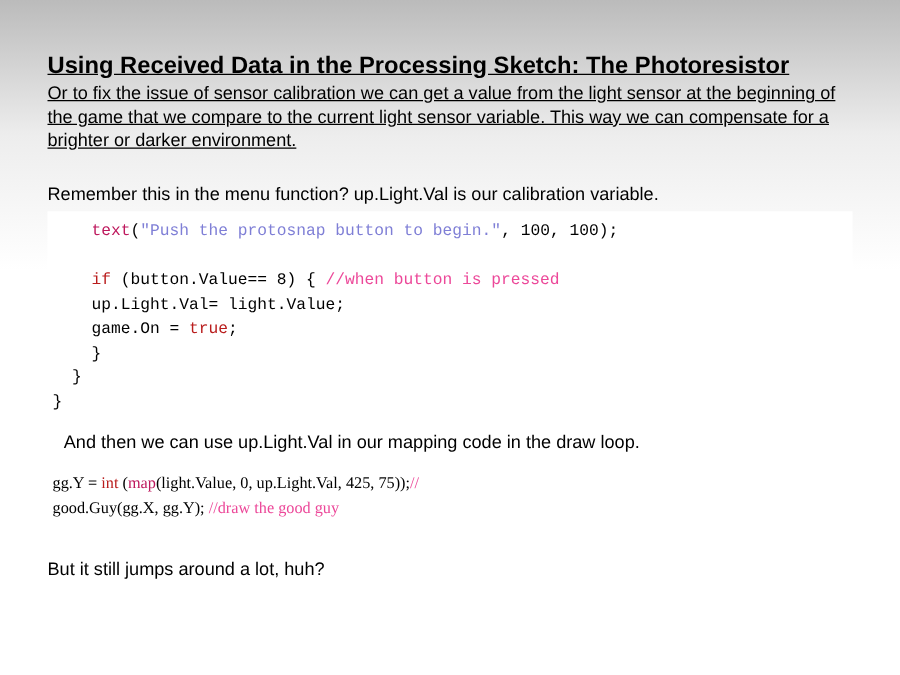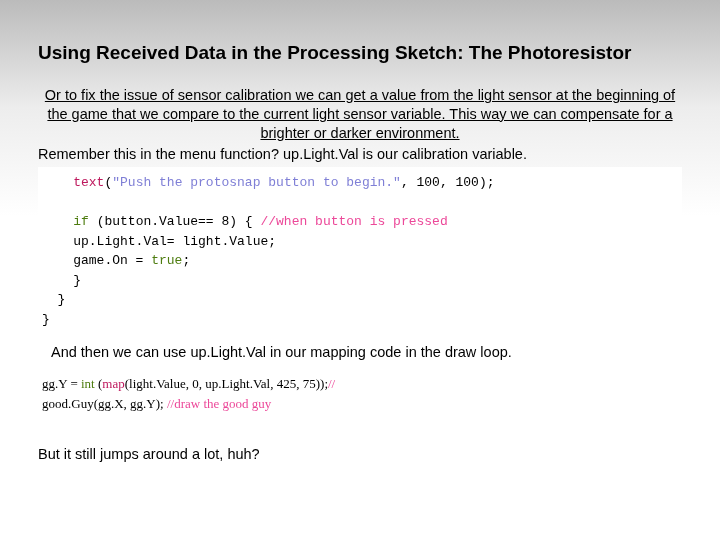--- a/index.html
+++ b/index.html
@@ -7,28 +7,28 @@
     width: 720px;
     height: 540px;
     background: linear-gradient(180deg, #bbbbbb 0%, #ededed 20%, #ffffff 40%);
     font-family: Arial, Helvetica, sans-serif;
     padding: 42px 38px;
     color: #000;
   }
   .title {
     font-size: 19px;
     font-weight: bold;
-    margin-bottom: 22px;
+    text-decoration: underline;
+    margin-bottom: 2px;
   }
   .para {
     font-size: 14.5px;
     line-height: 1.3;
     text-decoration: underline;
-    margin-bottom: 2px;
-    text-align: center;
+    margin-bottom: 24px;
   }
   .para2 {
     font-size: 14.5px;
     line-height: 1.3;
     margin-bottom: 4px;
   }
   .para3 {
     font-size: 14.5px;
     line-height: 1.3;
     margin-top: 8px;
@@ -53,21 +53,21 @@
     background: #ffffff;
     font-family: Liberation Serif, serif;
     font-size: 13px;
     line-height: 1.5;
     padding: 4px 4px;
     color: #000;
     white-space: pre;
   }
   .c-fn { color: #be185d; }
   .c-str { color: #7f7fd6; }
-  .c-kw { color: #4d7c0f; }
+  .c-kw { color: #b91c1c; }
   .c-com { color: #ec4899; }
 </style>
 </head>
 <body>
 
 <div class="title">Using Received Data in the Processing Sketch: The Photoresistor</div>
 
 <div class="para">Or to fix the issue of sensor calibration we can get a value from the light sensor at the beginning of the game that we compare to the current light sensor variable. This way we can compensate for a brighter or darker environment.</div>
 
 <div class="para2">Remember this in the menu function? up.Light.Val is our calibration variable.</div>

